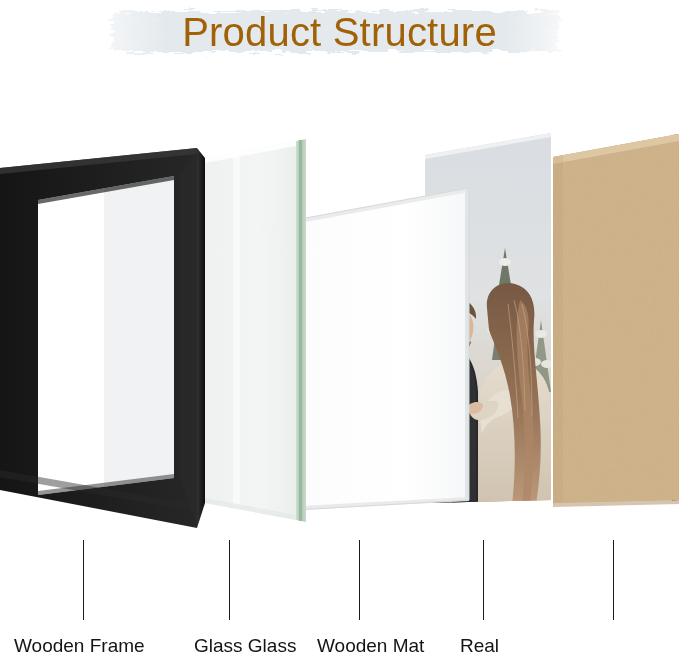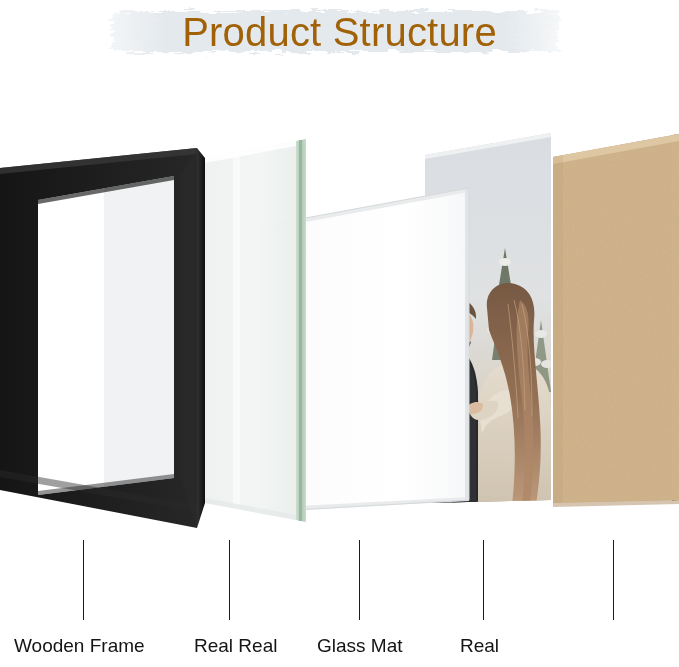--- a/index.html
+++ b/index.html
@@ -312,16 +312,16 @@
 
 <div id="callouts">
 
   <div class="leader" style="left:83px; top:540px; height:80px;"></div>
   <div class="leader" style="left:229px; top:540px; height:80px;"></div>
   <div class="leader" style="left:359px; top:540px; height:80px;"></div>
   <div class="leader" style="left:483px; top:540px; height:80px;"></div>
   <div class="leader" style="left:613px; top:540px; height:80px;"></div>
 
   <div class="calloutlabel" style="left:14px;text-align:right;">Wooden Frame</div>
-  <div class="calloutlabel" style="left:194px;">Real Real</div>
-  <div class="calloutlabel" style="left:317px;">Glass Mat</div>
+  <div class="calloutlabel" style="left:194px;">Glass Glass</div>
+  <div class="calloutlabel" style="left:317px;">Wooden Mat</div>
   <div class="calloutlabel" style="left:460px;">Real</div>
 </div>
 
 </body></html>

